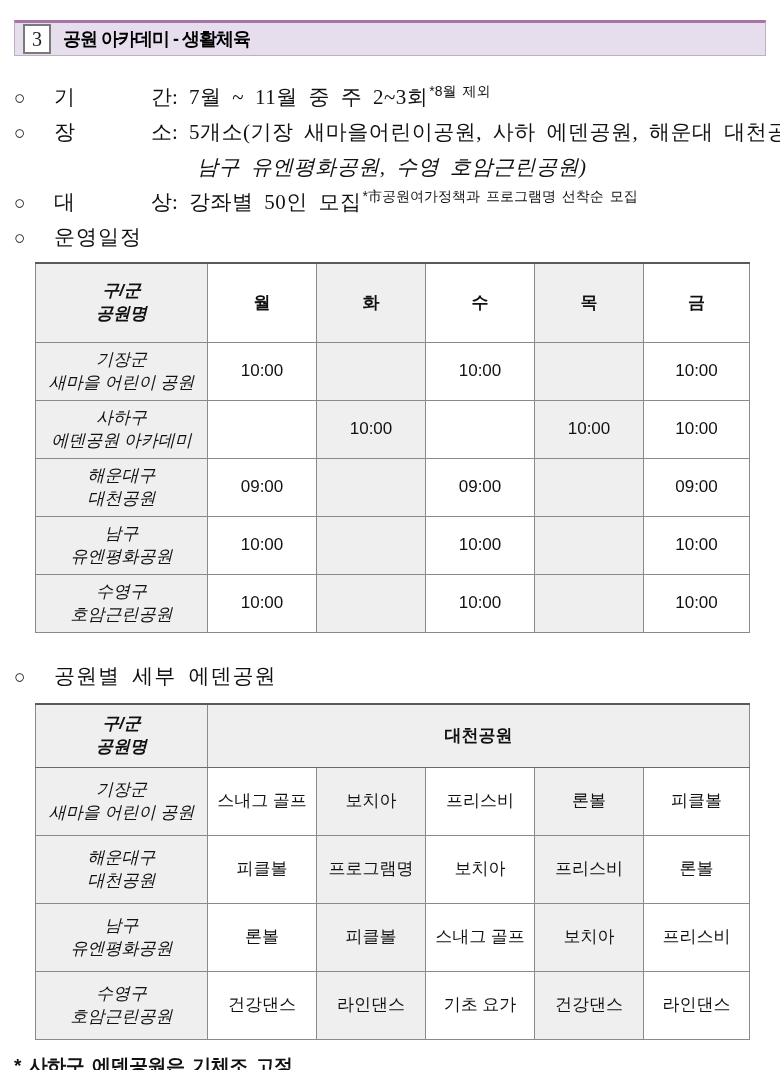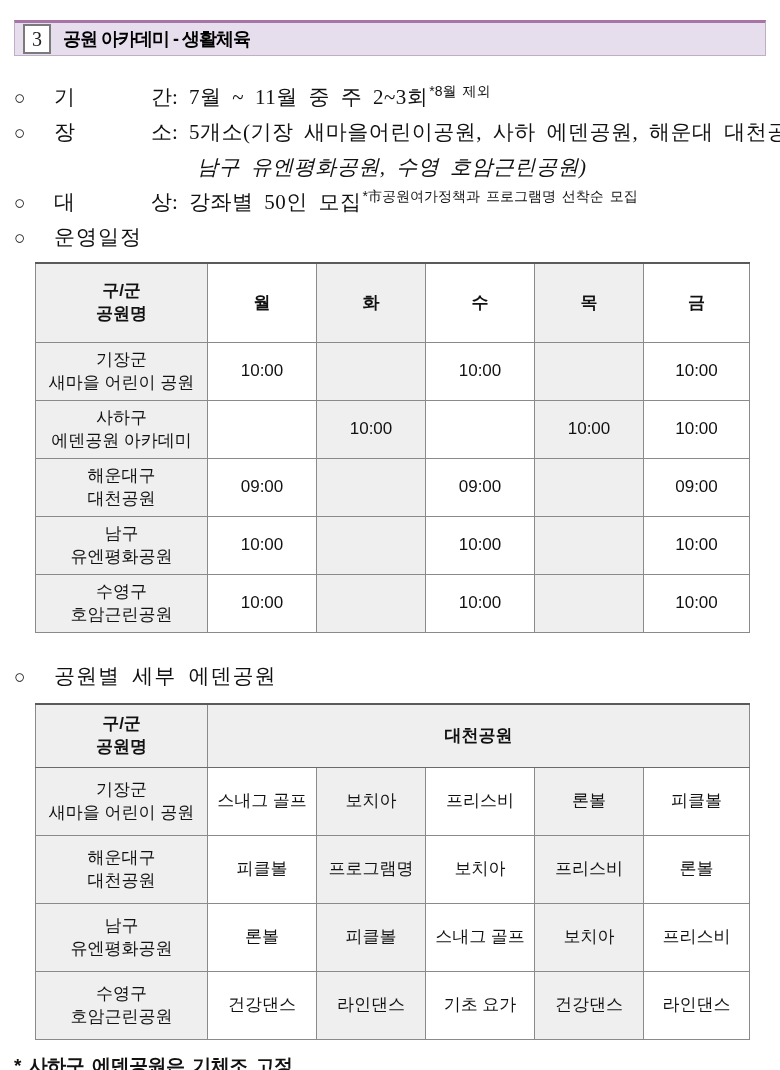--- a/index.html
+++ b/index.html
@@ -75,21 +75,21 @@
   table.schedule th:nth-child(5),
   table.schedule td:nth-child(5){background:#efefef;}
 
   table.programs{border-top:2px solid #5a5a5a;margin-top:9px;}
   table.programs thead th{height:62px;background:#efefef;border-bottom:1px solid #6a6a6a;}
   table.programs tbody td{height:67px;}
   table.programs tbody td:nth-child(1),
   table.programs tbody td:nth-child(3),
   table.programs tbody td:nth-child(5){background:#efefef;}
 
-  .cell-2line span{display:block;}
+  .cell-2line span{display:block;font-style:italic;}
 
   
   .section-line{margin:26px 14px 0 14px;}
   .footnote{
     margin:13px 14px 0 14px;
     font-size:19px;font-weight:bold;letter-spacing:-0.5px;word-spacing:3px;
   }
 </style>
 </head>
 <body>

